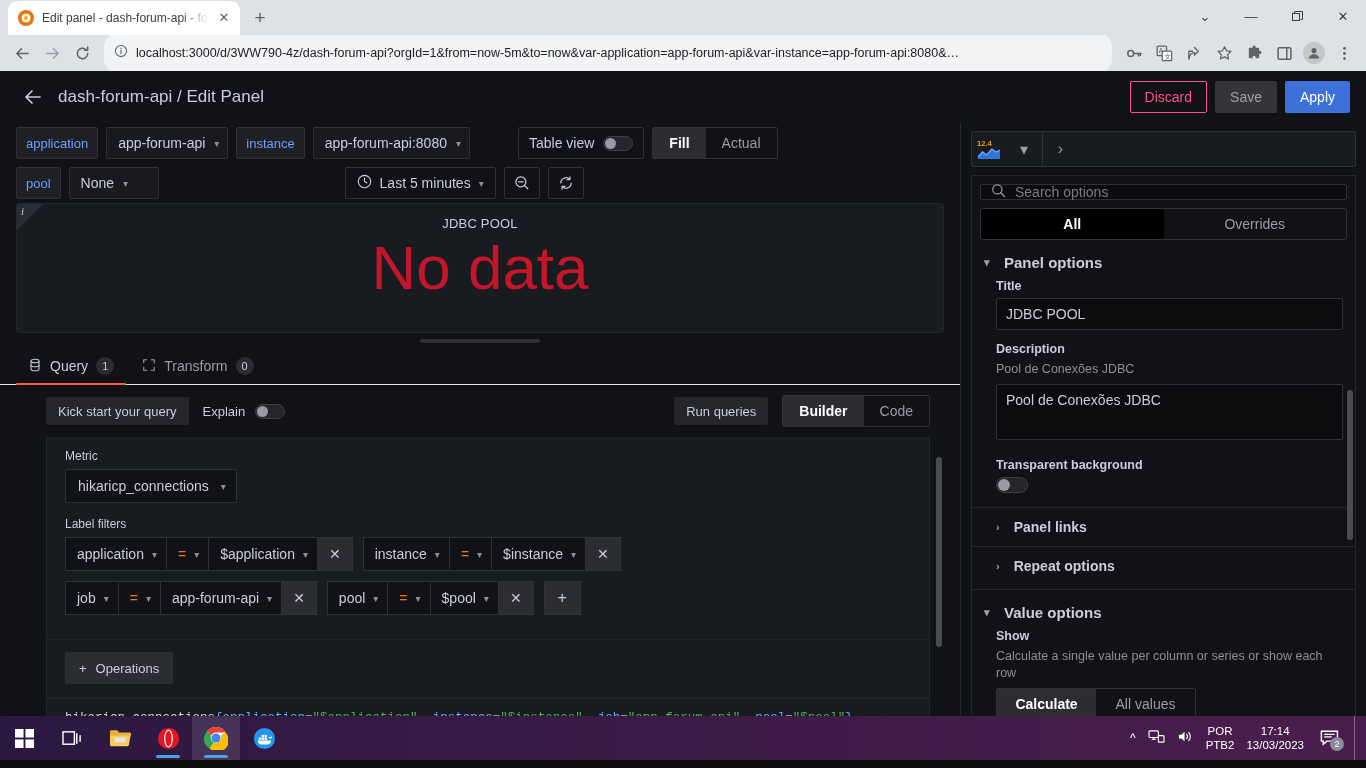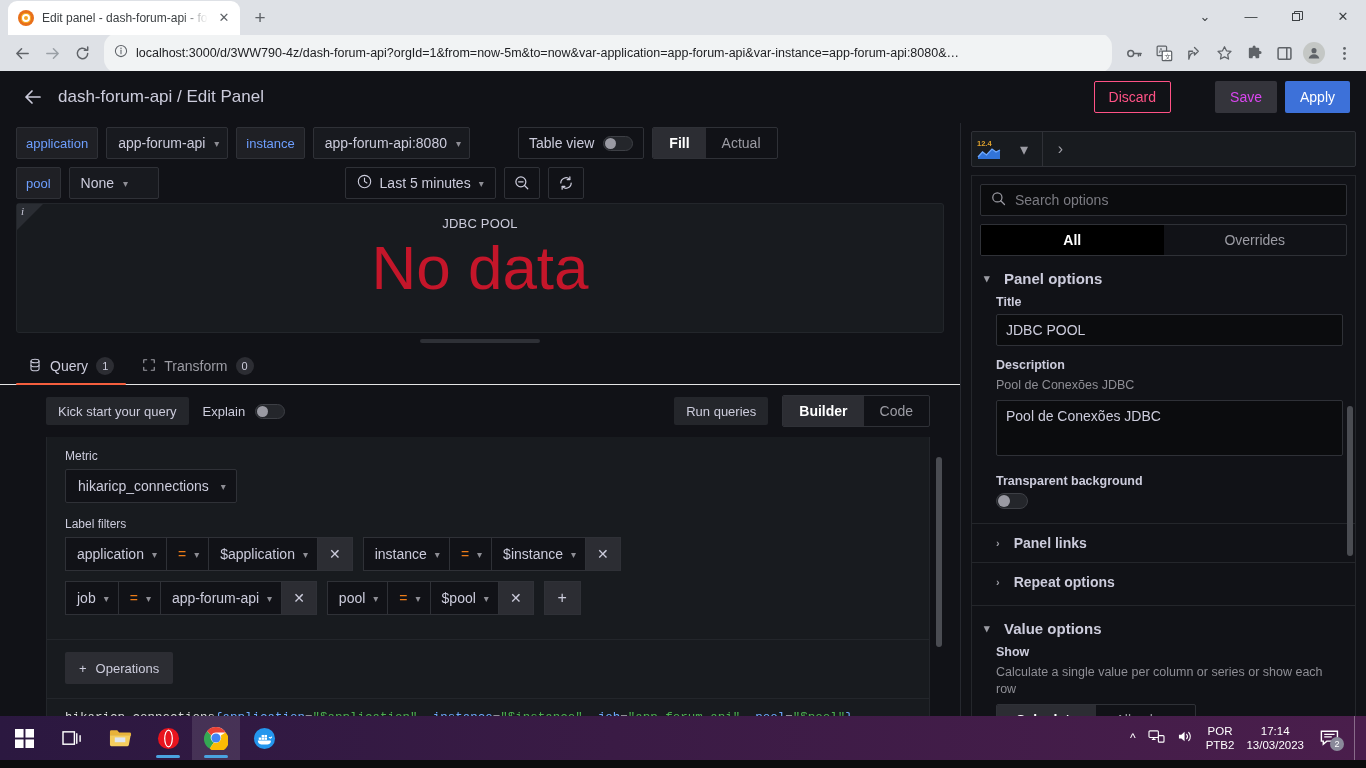--- a/index.html
+++ b/index.html
@@ -111,21 +111,21 @@
   .g-title {
     font-size: 17px; color: #ccccdc; margin-left: 8px; font-weight: 400;
   }
   .g-header-actions { margin-left: auto; display:flex; gap: 8px; align-items:flex-start; }
   .btn {
     height: 32px; padding: 0 14px; border-radius: 2px;
     font-size: 14px; display:flex; align-items:center; cursor:pointer;
     border: 1px solid transparent;
   }
   .btn-discard { color:#ff5286; border-color:#ff5286; background:transparent; }
-  .btn-save    { color:#d946ef; background:#34343b;margin-left:36px; }
+  .btn-save    { color:#a3a3a3; background:#34343b; }
   .btn-apply   { color:#fff; background:#3d71d9; }
 
   .g-body { flex:1 1 auto; display:flex; min-height: 0; }
   .g-left { flex: 1 1 auto; display:flex; flex-direction:column; min-width:0; position:relative; }
   .g-right {
     width: 406px; flex: 0 0 auto;
     border-left: 1px solid #26282f;
     display:flex; flex-direction:column; min-height:0;
     background:#111217;
   }
@@ -311,21 +311,21 @@
     color:#9c9ca4; cursor:pointer;
   }
   .viz-next { border-left:1px solid #2f3137; }
 
   .opt-panel {
     margin: 0 10px; background:#111217; border:1px solid #24262b;
     flex:1 1 auto; min-height:0; display:flex; flex-direction:column;
     position:relative;
   }
   .search-opts {
-    margin:8px 8px 8px 8px; height:32px; flex:0 0 auto;
+    margin:8px 8px 8px 8px; height:16px; flex:0 0 auto;
     background:#0b0c0e; border:1px solid #2f3137; border-radius:2px;
     display:flex; align-items:center; gap:9px; padding:0 10px;
   }
   .search-opts input {
     background:transparent; border:none; outline:none; flex:1 1 auto;
     color:#ccccdc; font-size:14px; font-family:"Liberation Sans", sans-serif;
   }
   .search-opts input::placeholder { color:#7b7b82; }
   .all-over {
     margin: 0 8px 0 8px; flex:0 0 auto;

